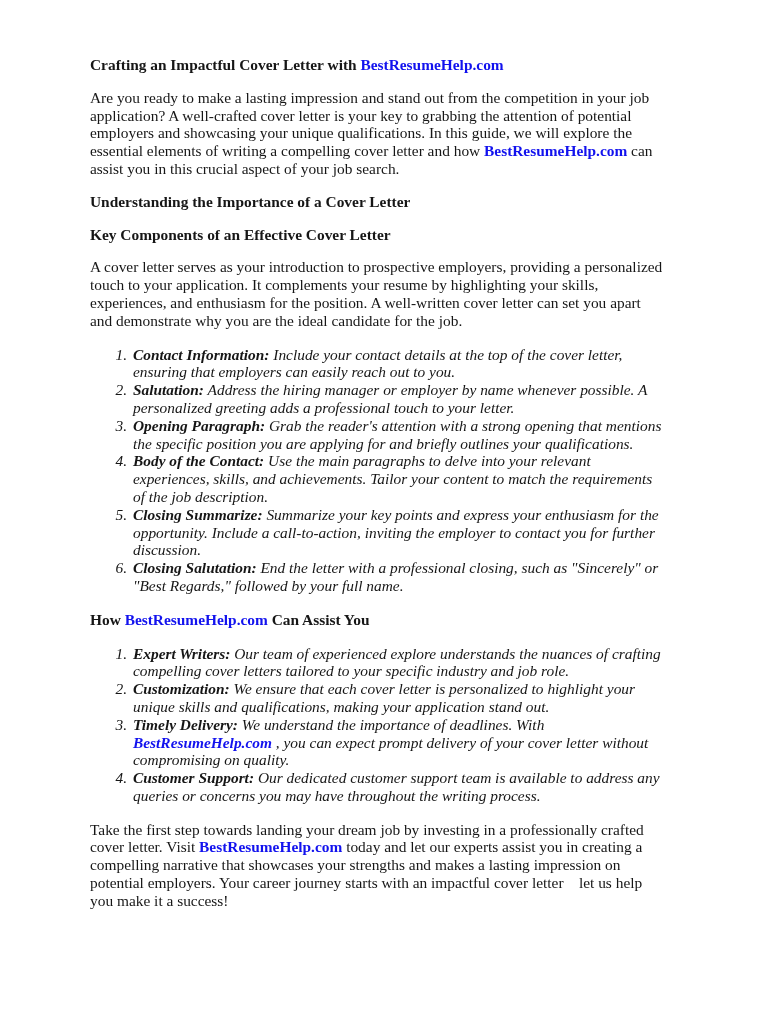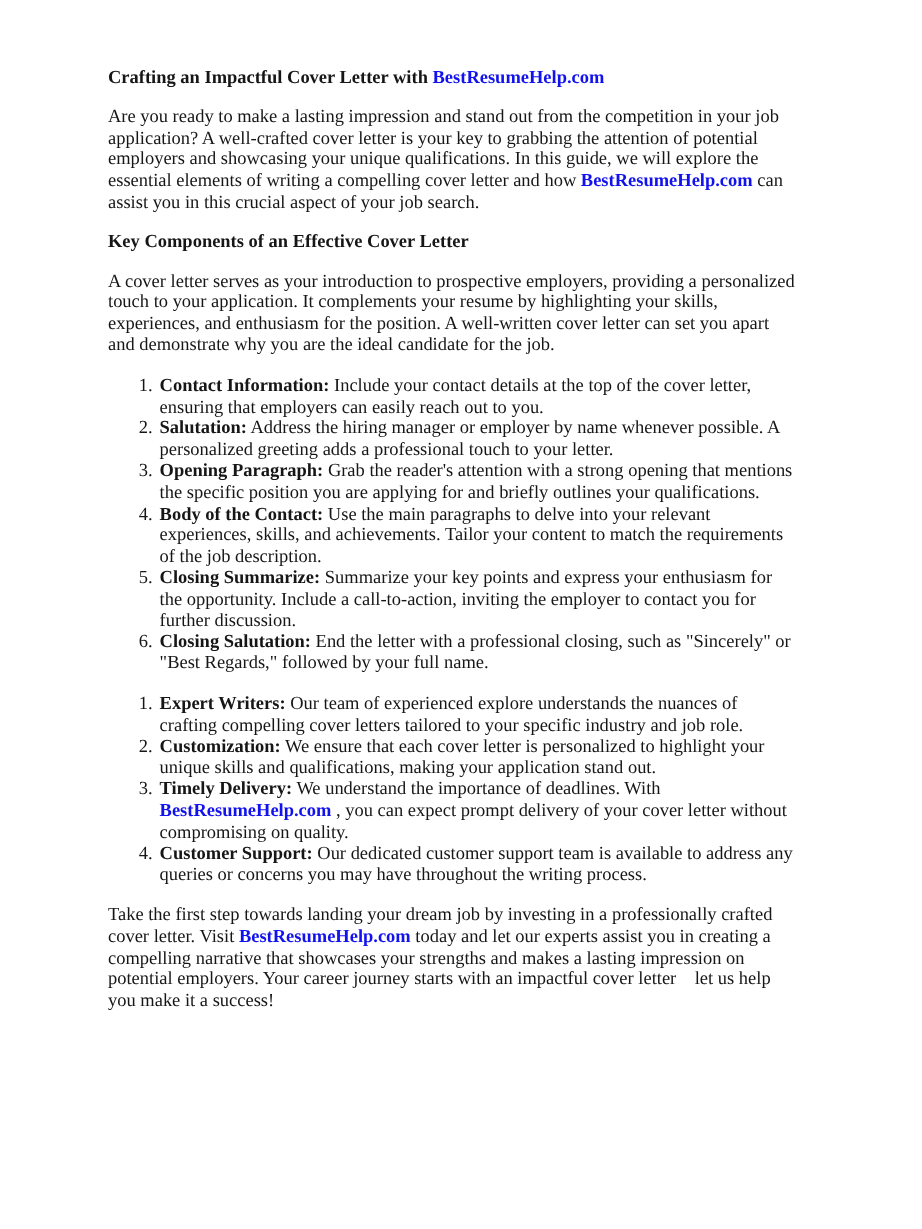--- a/index.html
+++ b/index.html
@@ -34,42 +34,45 @@
   }
   .seg-link {
     font-weight: bold;
     text-decoration: none;
     cursor: pointer;
   }
   ol.block {
     padding-left: 41px;
     margin-top: 16px;
     margin-bottom: 16px;
+    font-style: italic;
   }
   ol.block li {
     padding-left: 2px;
   }
 </style>
 </head>
 <body>
 
 <div class="page">
   <div id="doc-content">
       <p class="block heading"><span class="seg-bold">Crafting an Impactful Cover Letter with </span><span class="seg-link" style="color: rgb(18, 18, 238);">BestResumeHelp.com</span></p>
       <p class="block"><span class="seg-plain">Are you ready to make a lasting impression and stand out from the competition in your job application? A well-crafted cover letter is your key to grabbing the attention of potential employers and showcasing your unique qualifications. In this guide, we will explore the essential elements of writing a compelling cover letter and how </span><span class="seg-link" style="color: rgb(18, 18, 238);">BestResumeHelp.com</span><span class="seg-plain"> can assist you in this crucial aspect of your job search.</span></p>
+      <p class="block heading"><span class="seg-bold">Understanding the Importance of a Cover Letter</span></p>
       <p class="block heading"><span class="seg-bold">Key Components of an Effective Cover Letter</span></p>
       <p class="block"><span class="seg-plain">A cover letter serves as your introduction to prospective employers, providing a personalized touch to your application. It complements your resume by highlighting your skills, experiences, and enthusiasm for the position. A well-written cover letter can set you apart and demonstrate why you are the ideal candidate for the job.</span></p>
       <ol class="block">
         <li><span class="seg-bold">Contact Information:</span><span class="seg-plain"> Include your contact details at the top of the cover letter, ensuring that employers can easily reach out to you.</span></li>
         <li><span class="seg-bold">Salutation:</span><span class="seg-plain"> Address the hiring manager or employer by name whenever possible. A personalized greeting adds a professional touch to your letter.</span></li>
         <li><span class="seg-bold">Opening Paragraph:</span><span class="seg-plain"> Grab the reader's attention with a strong opening that mentions the specific position you are applying for and briefly outlines your qualifications.</span></li>
         <li><span class="seg-bold">Body of the Contact:</span><span class="seg-plain"> Use the main paragraphs to delve into your relevant experiences, skills, and achievements. Tailor your content to match the requirements of the job description.</span></li>
         <li><span class="seg-bold">Closing Summarize:</span><span class="seg-plain"> Summarize your key points and express your enthusiasm for the opportunity. Include a call-to-action, inviting the employer to contact you for further discussion.</span></li>
         <li><span class="seg-bold">Closing Salutation:</span><span class="seg-plain"> End the letter with a professional closing, such as "Sincerely" or "Best Regards," followed by your full name.</span></li>
       </ol>
+      <p class="block heading"><span class="seg-bold">How </span><span class="seg-link" style="color: rgb(18, 18, 238);">BestResumeHelp.com</span><span class="seg-bold"> Can Assist You</span></p>
       <ol class="block">
         <li><span class="seg-bold">Expert Writers:</span><span class="seg-plain"> Our team of experienced explore understands the nuances of crafting compelling cover letters tailored to your specific industry and job role.</span></li>
         <li><span class="seg-bold">Customization:</span><span class="seg-plain"> We ensure that each cover letter is personalized to highlight your unique skills and qualifications, making your application stand out.</span></li>
         <li><span class="seg-bold">Timely Delivery:</span><span class="seg-plain"> We understand the importance of deadlines. With </span><span class="seg-link" style="color: rgb(18, 18, 238);">BestResumeHelp.com</span><span class="seg-plain"> , you can expect prompt delivery of your cover letter without compromising on quality.</span></li>
         <li><span class="seg-bold">Customer Support:</span><span class="seg-plain"> Our dedicated customer support team is available to address any queries or concerns you may have throughout the writing process.</span></li>
       </ol>
       <p class="block"><span class="seg-plain">Take the first step towards landing your dream job by investing in a professionally crafted cover letter. Visit </span><span class="seg-link" style="color: rgb(18, 18, 238);">BestResumeHelp.com</span><span class="seg-plain"> today and let our experts assist you in creating a compelling narrative that showcases your strengths and makes a lasting impression on potential employers. Your career journey starts with an impactful cover letter &nbsp;&nbsp; let us help you make it a success!</span></p>
     </div>
 </div>
 

